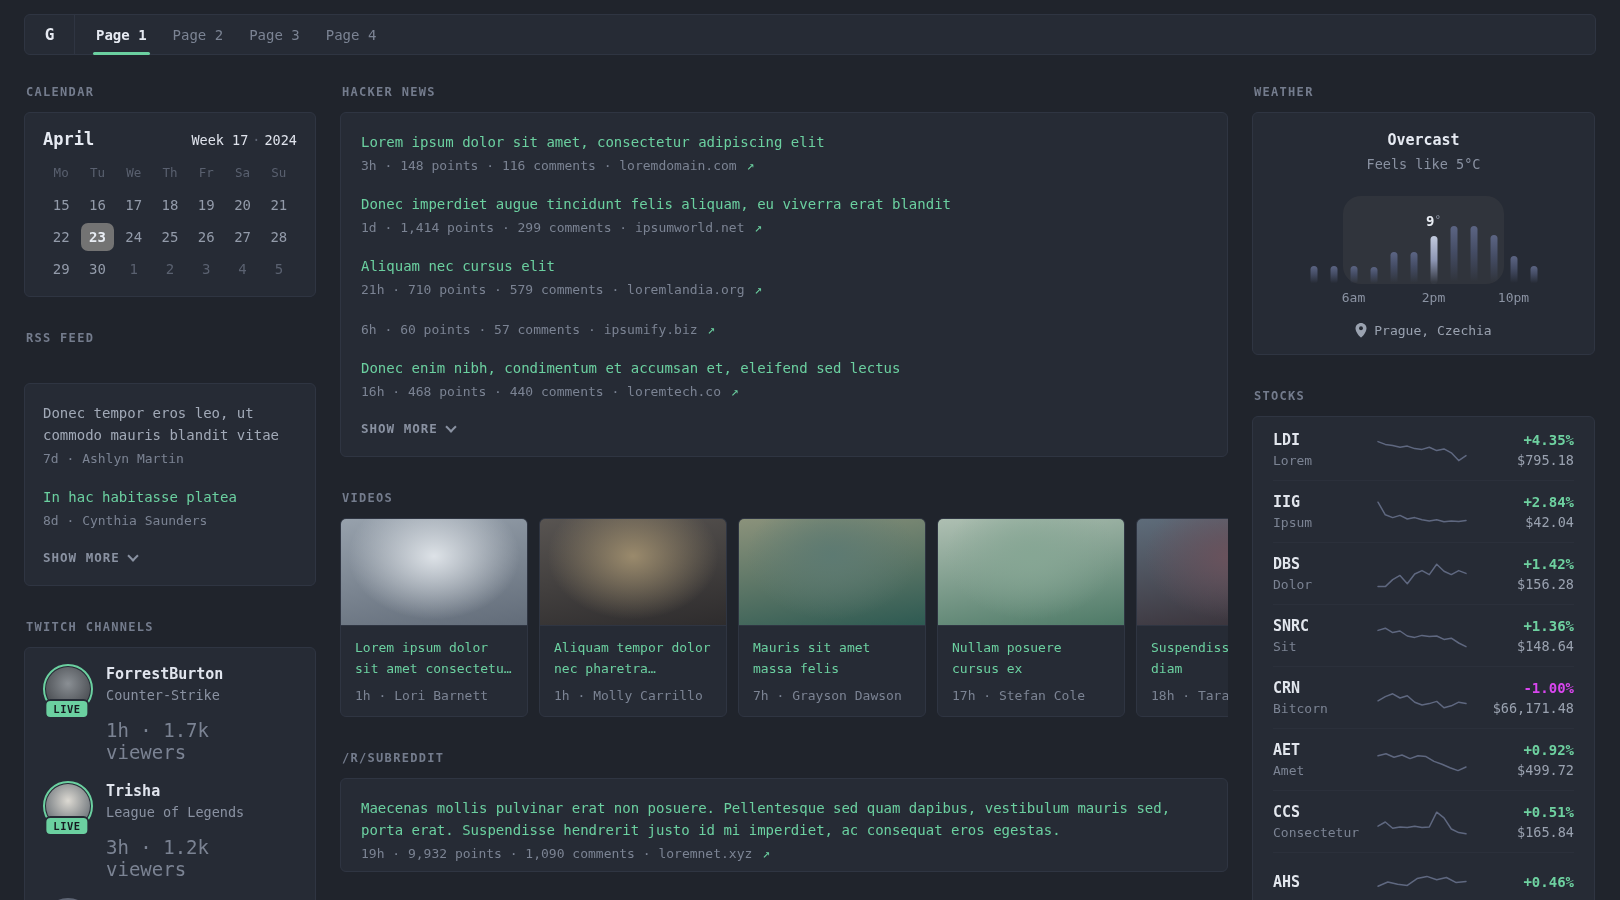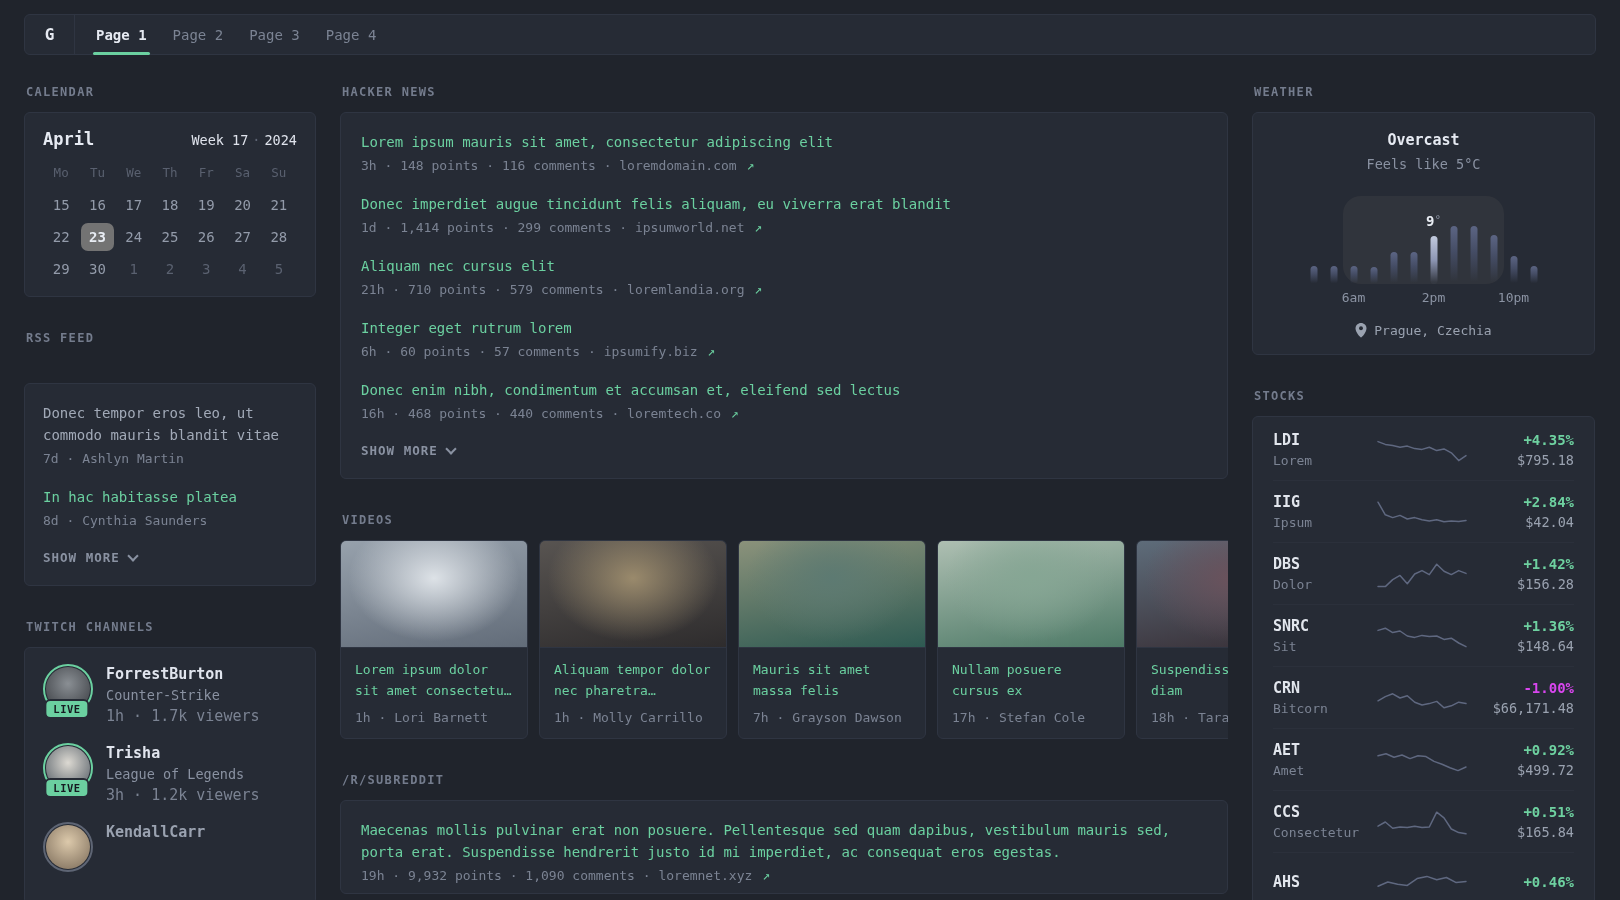--- a/index.html
+++ b/index.html
@@ -98,21 +98,21 @@
   .tw-ring.off{border-color:#5e6574;}
   .tw-avatar{width:44px;height:44px;border-radius:50%;}
   .live-badge{
     position:absolute;left:50%;bottom:-7px;transform:translateX(-50%);
     background:#6bd0a0;color:#171a21;font-size:10.5px;font-weight:bold;
     padding:2px 7px;border-radius:6px;border:2px solid #262b35;letter-spacing:.5px;
   }
   .tw-name{font-size:15px;font-weight:bold;color:#e1e5ee;margin-top:1px;cursor:pointer;}
   .tw-name.off{color:#9aa2b0;font-weight:bold;}
   .tw-cat{font-size:13.5px;color:#8a92a2;margin-top:4px;}
-  .tw-meta{font-size:15px;color:#7b8393;margin-top:4px;}
+  .tw-meta{font-size:19px;color:#7b8393;margin-top:16px;}
 
   
   .videos{display:flex;gap:11px;overflow:hidden;}
   .video-card{
     width:188px;flex:none;background:#262b35;border:1px solid #2f3542;
     border-radius:6px;box-sizing:border-box;overflow:hidden;
   }
   .video-thumb{height:106px;border-bottom:1px solid #2f3542;}
   .video-title{
     display:block;padding:11px 14px 0;font-size:13px;line-height:21px;
@@ -273,30 +273,29 @@
             <div>
               <div class="tw-name off">KendallCarr</div>
             </div>
           </div>
         </div>
     </div>
 
     <div class="col-mid">
       <div class="section-title">HACKER NEWS</div>
       <div class="card feed-wide" id="hn-card"><div class="feed-item">
-            <a class="feed-title">Lorem ipsum mauris sit amet, consectetur adipiscing elit</a>
+            <a class="feed-title">Lorem ipsum dolor sit amet, consectetur adipiscing elit</a>
             <div class="feed-meta"><span>3h · 148 points · 116 comments · loremdomain.com</span><span class="ext-arrow"> ↗</span></div>
           </div><div class="feed-item">
             <a class="feed-title">Donec imperdiet augue tincidunt felis aliquam, eu viverra erat blandit</a>
             <div class="feed-meta"><span>1d · 1,414 points · 299 comments · ipsumworld.net</span><span class="ext-arrow"> ↗</span></div>
           </div><div class="feed-item">
             <a class="feed-title">Aliquam nec cursus elit</a>
             <div class="feed-meta"><span>21h · 710 points · 579 comments · loremlandia.org</span><span class="ext-arrow"> ↗</span></div>
           </div><div class="feed-item">
-            <a class="feed-title">Integer eget rutrum lorem</a>
             <div class="feed-meta"><span>6h · 60 points · 57 comments · ipsumify.biz</span><span class="ext-arrow"> ↗</span></div>
           </div><div class="feed-item">
             <a class="feed-title">Donec enim nibh, condimentum et accumsan et, eleifend sed lectus</a>
             <div class="feed-meta"><span>16h · 468 points · 440 comments · loremtech.co</span><span class="ext-arrow"> ↗</span></div>
           </div><div class="show-more">SHOW MORE<i class="chev"></i></div></div>
 
       <div class="section-title later">VIDEOS</div>
       <div class="videos" id="videos-row">
           <div class="video-card">
             <div class="video-thumb" style="background: radial-gradient(at 50% 35%, rgb(221, 226, 231) 0%, rgba(0, 0, 0, 0) 65%), linear-gradient(170deg, rgb(151, 161, 172) 0%, rgb(98, 108, 121) 100%);"></div>

